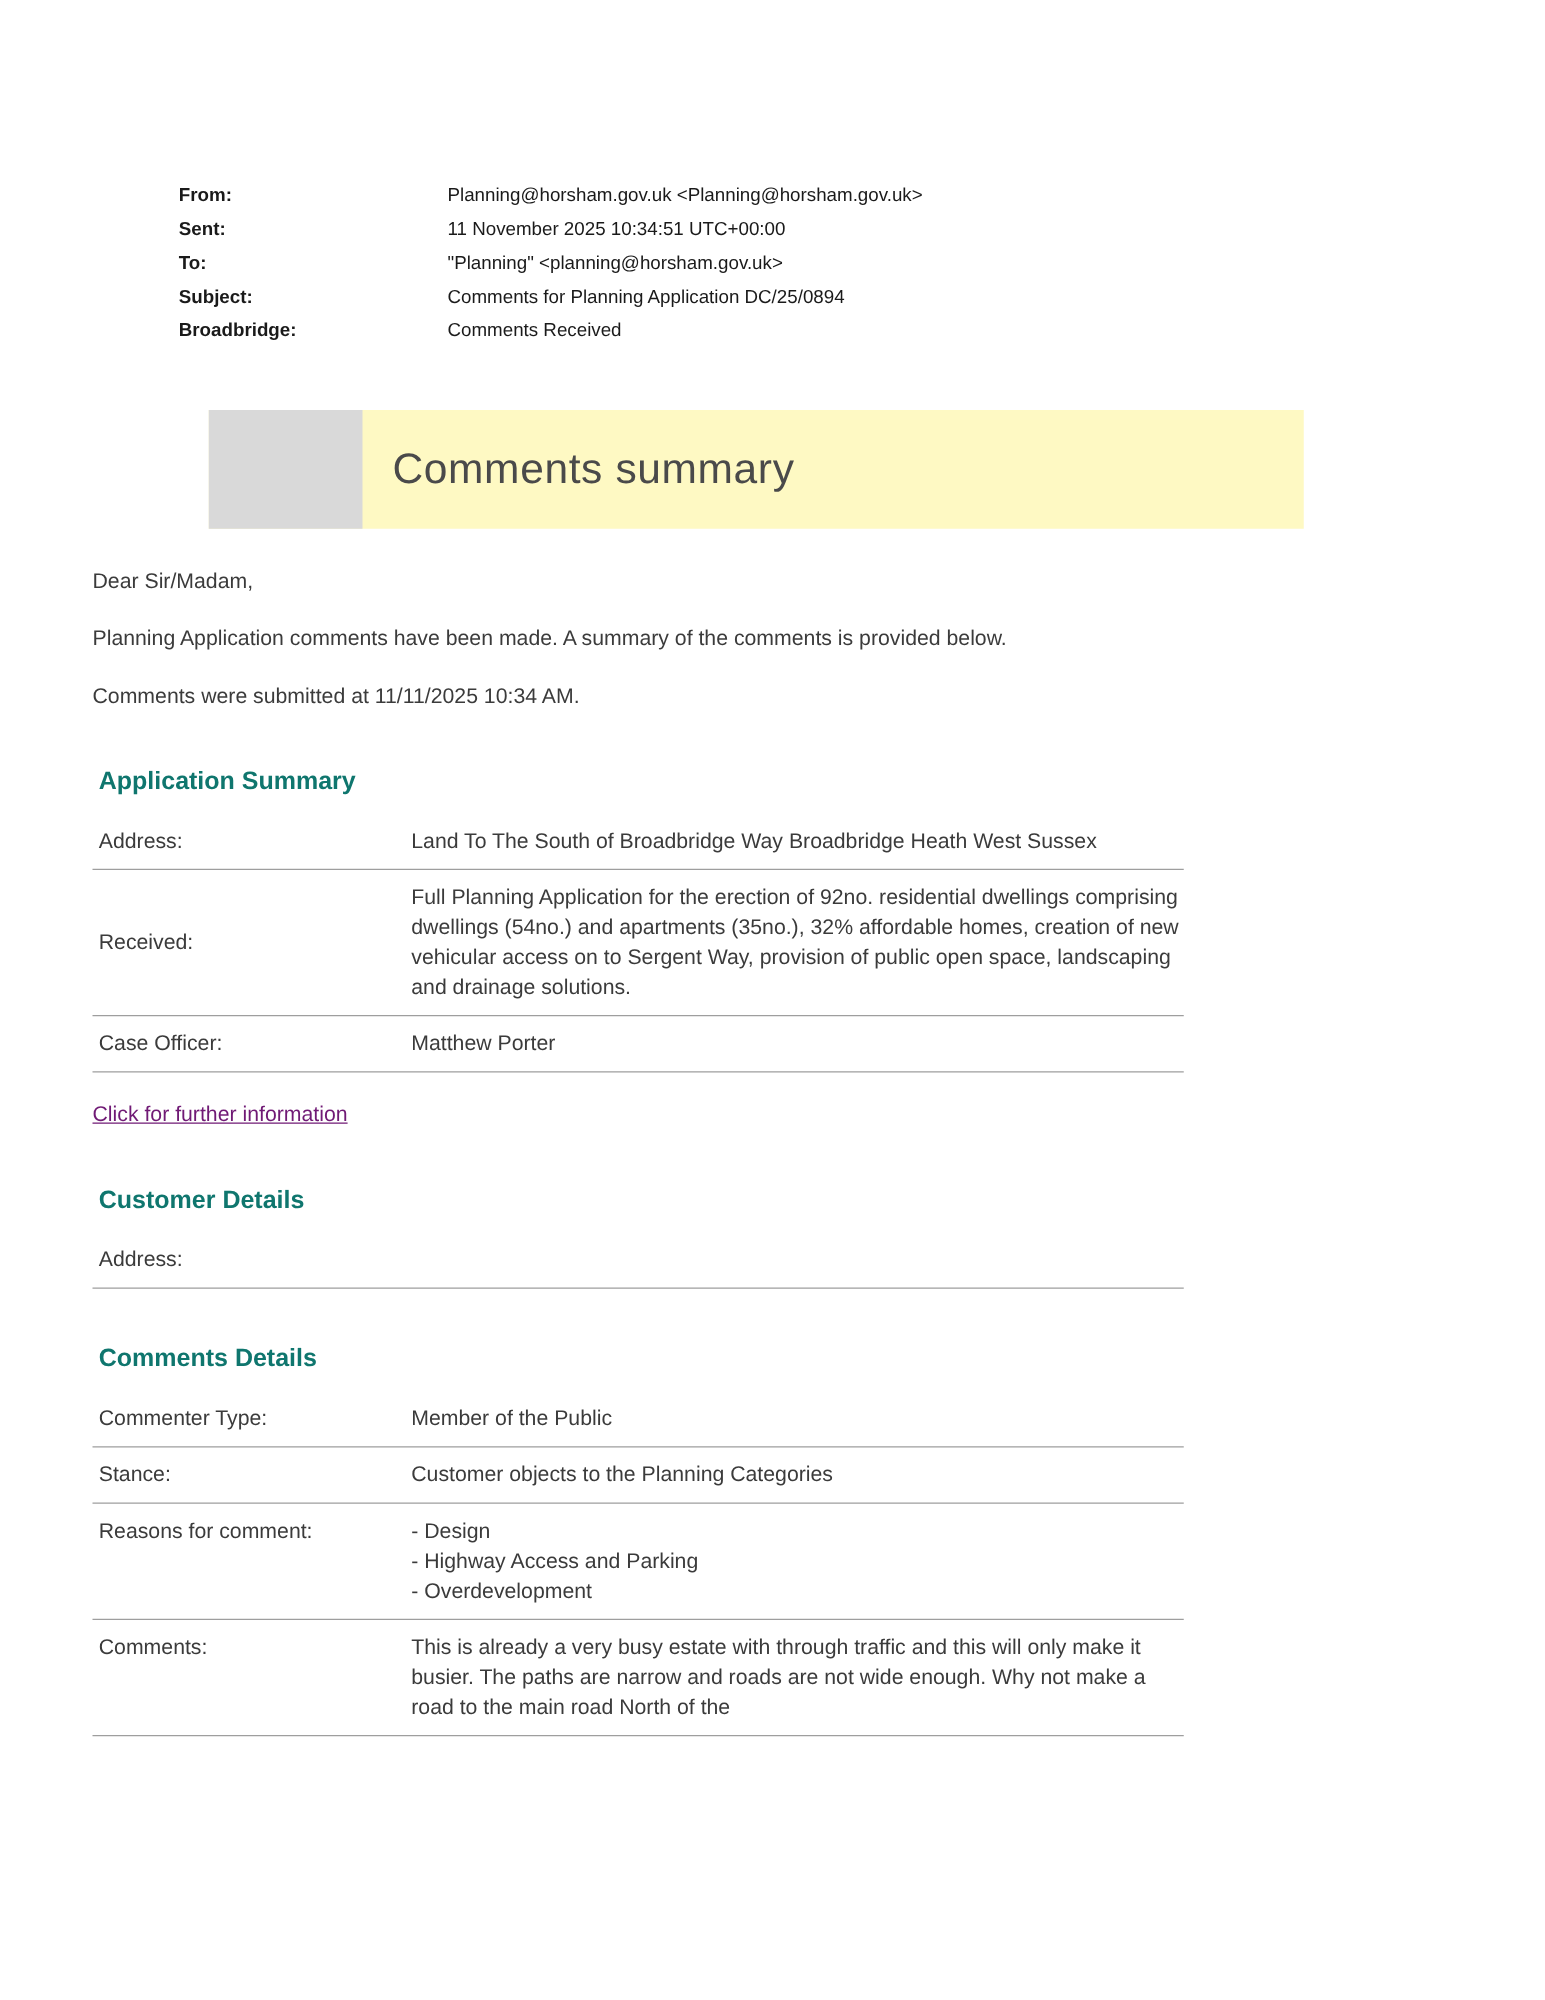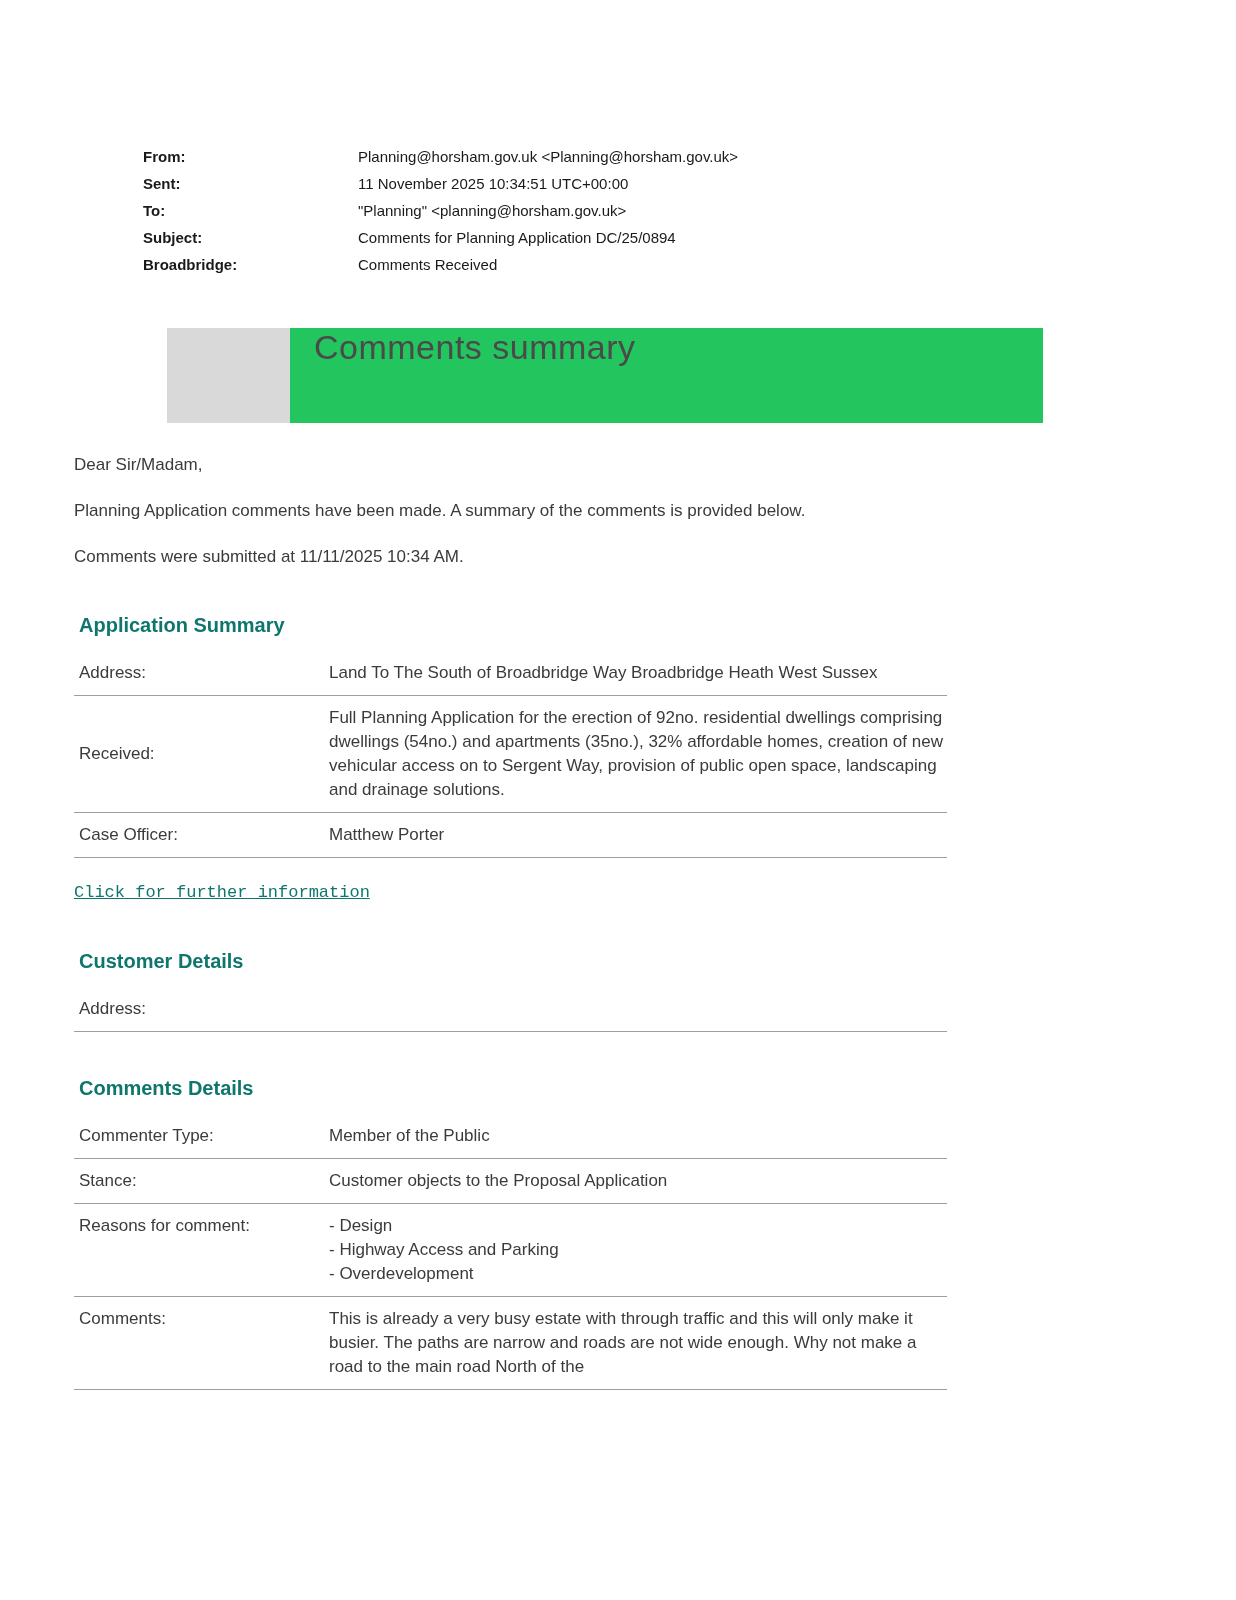--- a/index.html
+++ b/index.html
@@ -31,22 +31,23 @@
     font-weight: bold;
     flex: 0 0 auto;
   }
   .hvalue { flex: 1; }
 
   
   .banner {
     margin: 50px 0 0 167px;
     width: 876px;
     height: 95px;
-    background: #22c55e;
+    background: #fef9c3;
     display: flex;
+    align-items: center;
   }
   .banner-logo {
     width: 123px;
     height: 95px;
     background: #d9d9d9;
     flex: 0 0 auto;
   }
   .banner-title {
     margin: 0 0 0 24px;
     font-size: 34px;
@@ -89,24 +90,23 @@
     box-sizing: border-box;
   }
   .app-summary .tlabel, .comments-details .tlabel { width: 255px; }
   .customer-details .tlabel { width: 135px; }
   .tvalue { flex: 1; }
   .multiline { white-space: pre-line; }
 
   
   .link-row { margin: 28px 0 0 5px; }
   a.further-link {
-    color: #0f766e;
+    color: #701a75;
     text-decoration: underline;
     cursor: pointer;
-    font-family: Liberation Mono, monospace;
   }
 </style>
 </head>
 <body>
 
 <div class="page">
 
   <div class="email-headers">
     <div class="hrow">
       <span class="hlabel">From:</span>
@@ -169,21 +169,21 @@
     </div>
 
     <h2 class="section-heading">Comments Details</h2>
     <div class="dtable comments-details">
       <div class="trow top">
         <span class="tlabel">Commenter Type:</span>
         <span class="tvalue">Member of the Public</span>
       </div>
       <div class="trow top">
         <span class="tlabel">Stance:</span>
-        <span class="tvalue">Customer objects to the Proposal Application</span>
+        <span class="tvalue">Customer objects to the Planning Categories</span>
       </div>
       <div class="trow top">
         <span class="tlabel">Reasons for comment:</span>
         <span class="tvalue multiline">- Design
 - Highway Access and Parking
 - Overdevelopment</span>
       </div>
       <div class="trow top">
         <span class="tlabel">Comments:</span>
         <span class="tvalue">This is already a very busy estate with through traffic and this will only make it busier. The paths are narrow and roads are not wide enough. Why not make a road to the main road North of the</span>

